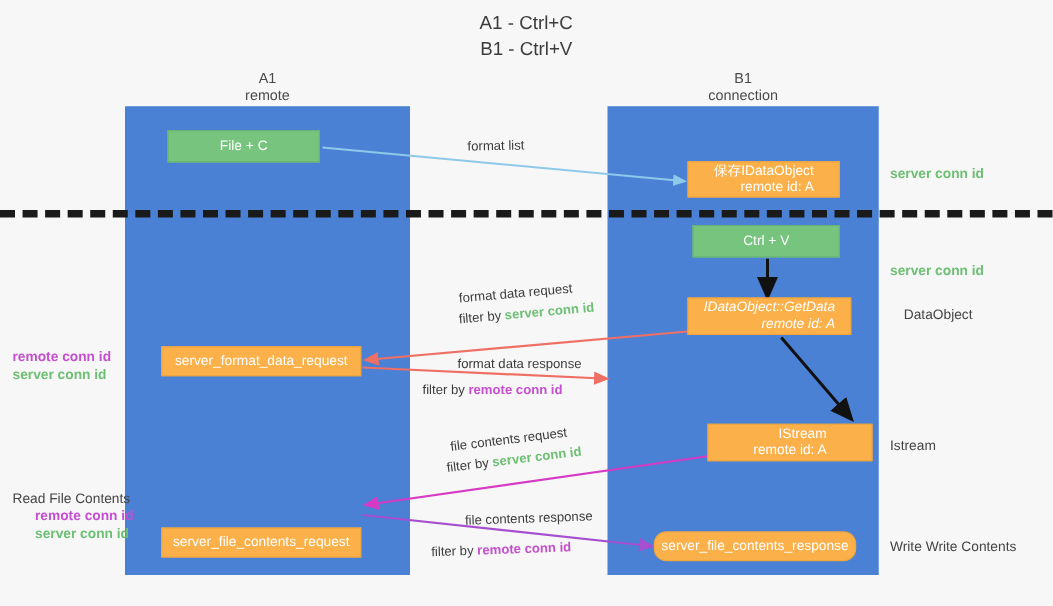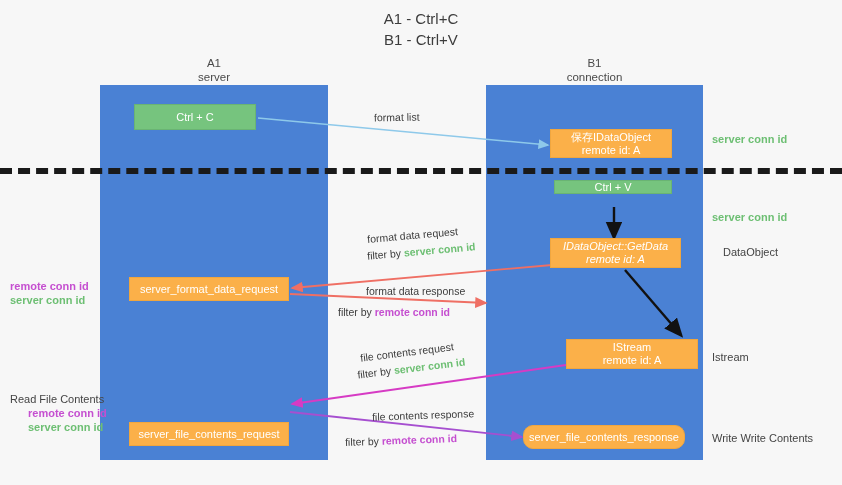--- a/index.html
+++ b/index.html
@@ -43,21 +43,21 @@
   .box{
     box-sizing:border-box;
     display:flex;align-items:center;justify-content:center;
     text-align:center;
     color:#ffffff;
     font-size:11px;line-height:13px;
     white-space:pre-line;
     padding:2px 4px;
   }
   .box.green{background:#76c47e;border:1px solid #6ab473;}
-  .box.orange{background:#fbb košt;}
+  .box.orange{background:#fbb košt;text-align:right;}
   .box.orange{background:#fbb049;border:1px solid #f0a63f;}
 
   
   .divider{
     left:0;top:168px;width:842px;height:0;
     border-top:6px dashed #1a1a1a;
   }
 
   
   .anno{font-size:11px;line-height:14px;white-space:pre-line;}
@@ -82,21 +82,21 @@
 </style>
 </head>
 <body>
 
 <div id="stage">
 
   <div class="abs title">A1 - Ctrl+C
 B1 - Ctrl+V</div>
 
   <div class="abs lane-head head-a">A1
-server</div>
+remote</div>
   <div class="abs lane-head head-b">B1
 connection</div>
 
   <div class="abs lane lane-a"></div>
   <div class="abs lane lane-b"></div>
 
   <svg class="arrows" viewBox="0 0 842 485">
     <defs>
       <marker id="ah-blue" markerWidth="7" markerHeight="7" refX="6" refY="3" orient="auto">
         <path d="M0,0 L7,3 L0,6 Z" fill="#8ec9ea"></path>
@@ -125,26 +125,26 @@
 
     <line x1="290" y1="294" x2="486" y2="303" stroke="#ef6f64" stroke-width="1.8" marker-end="url(#ah-red)"></line>
 
     <line x1="566" y1="365" x2="292" y2="404" stroke="#d63bc4" stroke-width="1.8" marker-end="url(#ah-mag)"></line>
 
     <line x1="290" y1="412" x2="522" y2="437" stroke="#a64fd0" stroke-width="1.8" marker-end="url(#ah-pur)"></line>
   </svg>
 
   <div class="abs divider"></div>
 
-  <div class="abs box green" style="left:134px;top:104px;width:122px;height:26px;">Ctrl + C</div>
+  <div class="abs box green" style="left:134px;top:104px;width:122px;height:26px;">File + C</div>
 
   <div class="abs box orange" style="left:550px;top:129px;width:122px;height:29px;">保存IDataObject
 remote id: A</div>
 
-  <div class="abs box green" style="left:554px;top:180px;width:118px;height:14px;">Ctrl + V</div>
+  <div class="abs box green" style="left:554px;top:180px;width:118px;height:26px;">Ctrl + V</div>
 
   <div class="abs box orange" style="left:550px;top:238px;width:131px;height:30px;font-style:italic;">IDataObject::GetData
 remote id: A</div>
 
   <div class="abs box orange" style="left:566px;top:339px;width:132px;height:30px;">IStream
 remote id: A</div>
 
   <div class="abs box orange" style="left:129px;top:277px;width:160px;height:24px;">server_format_data_request</div>
 
 

